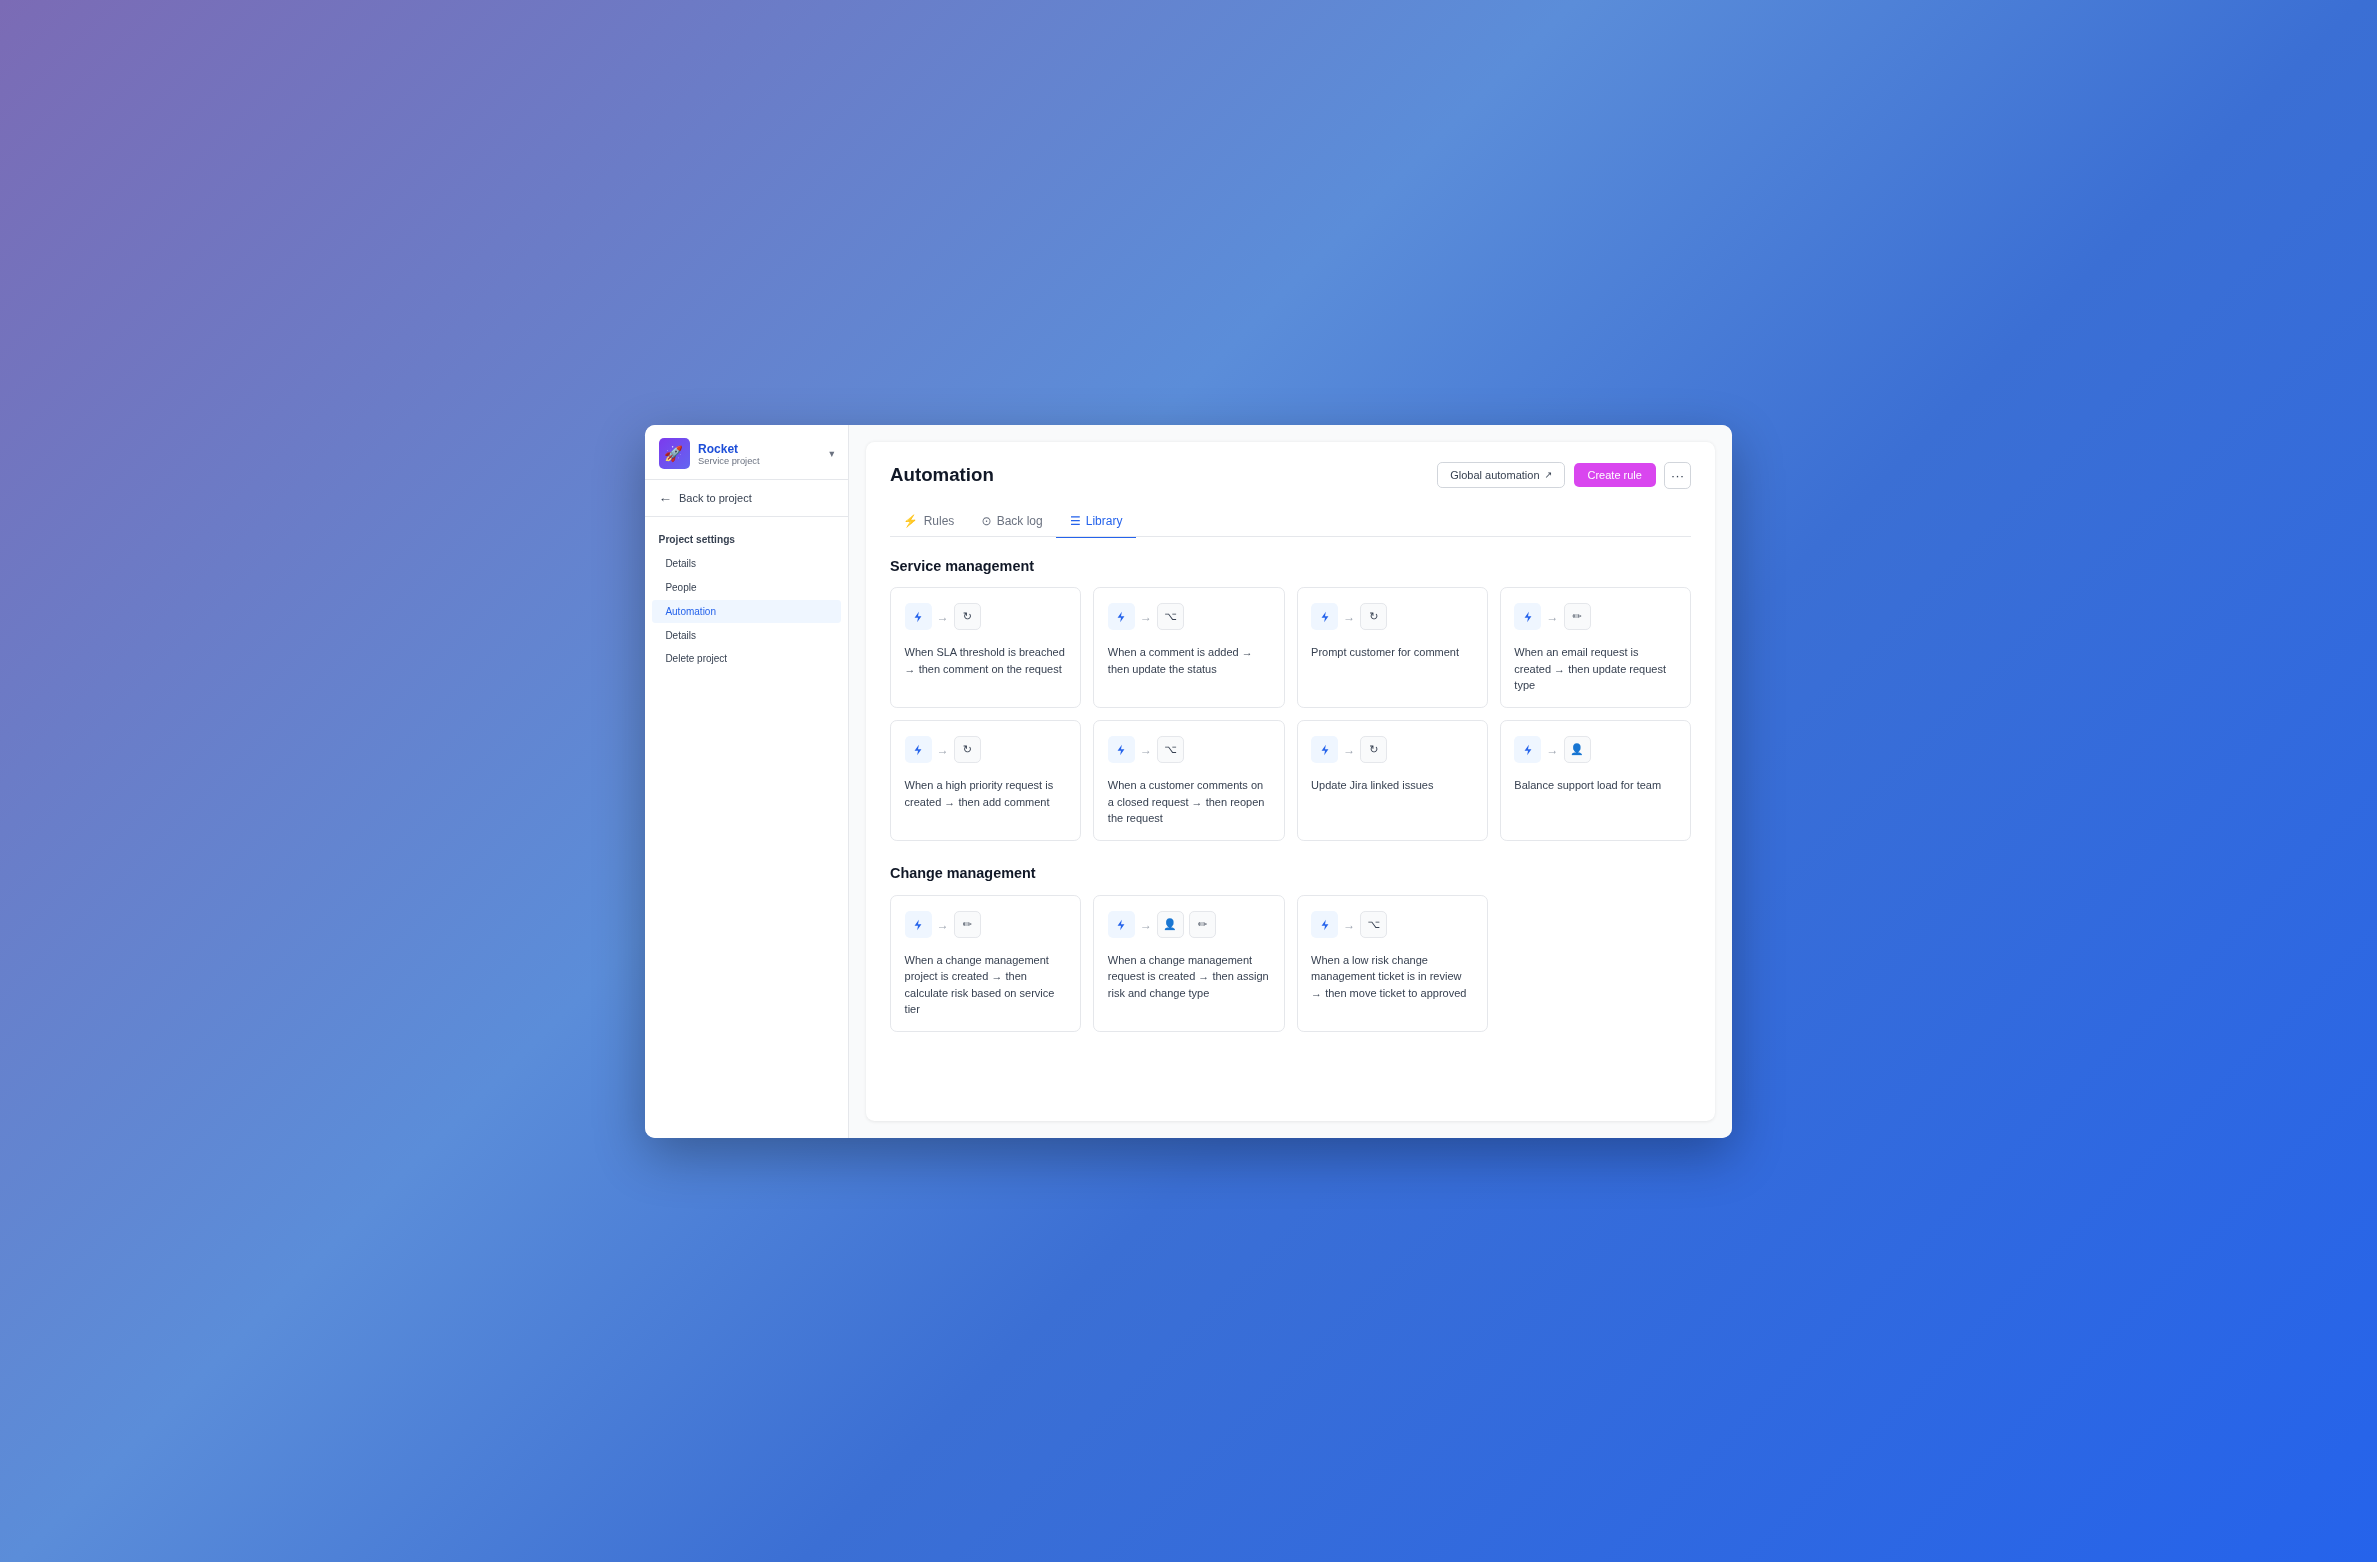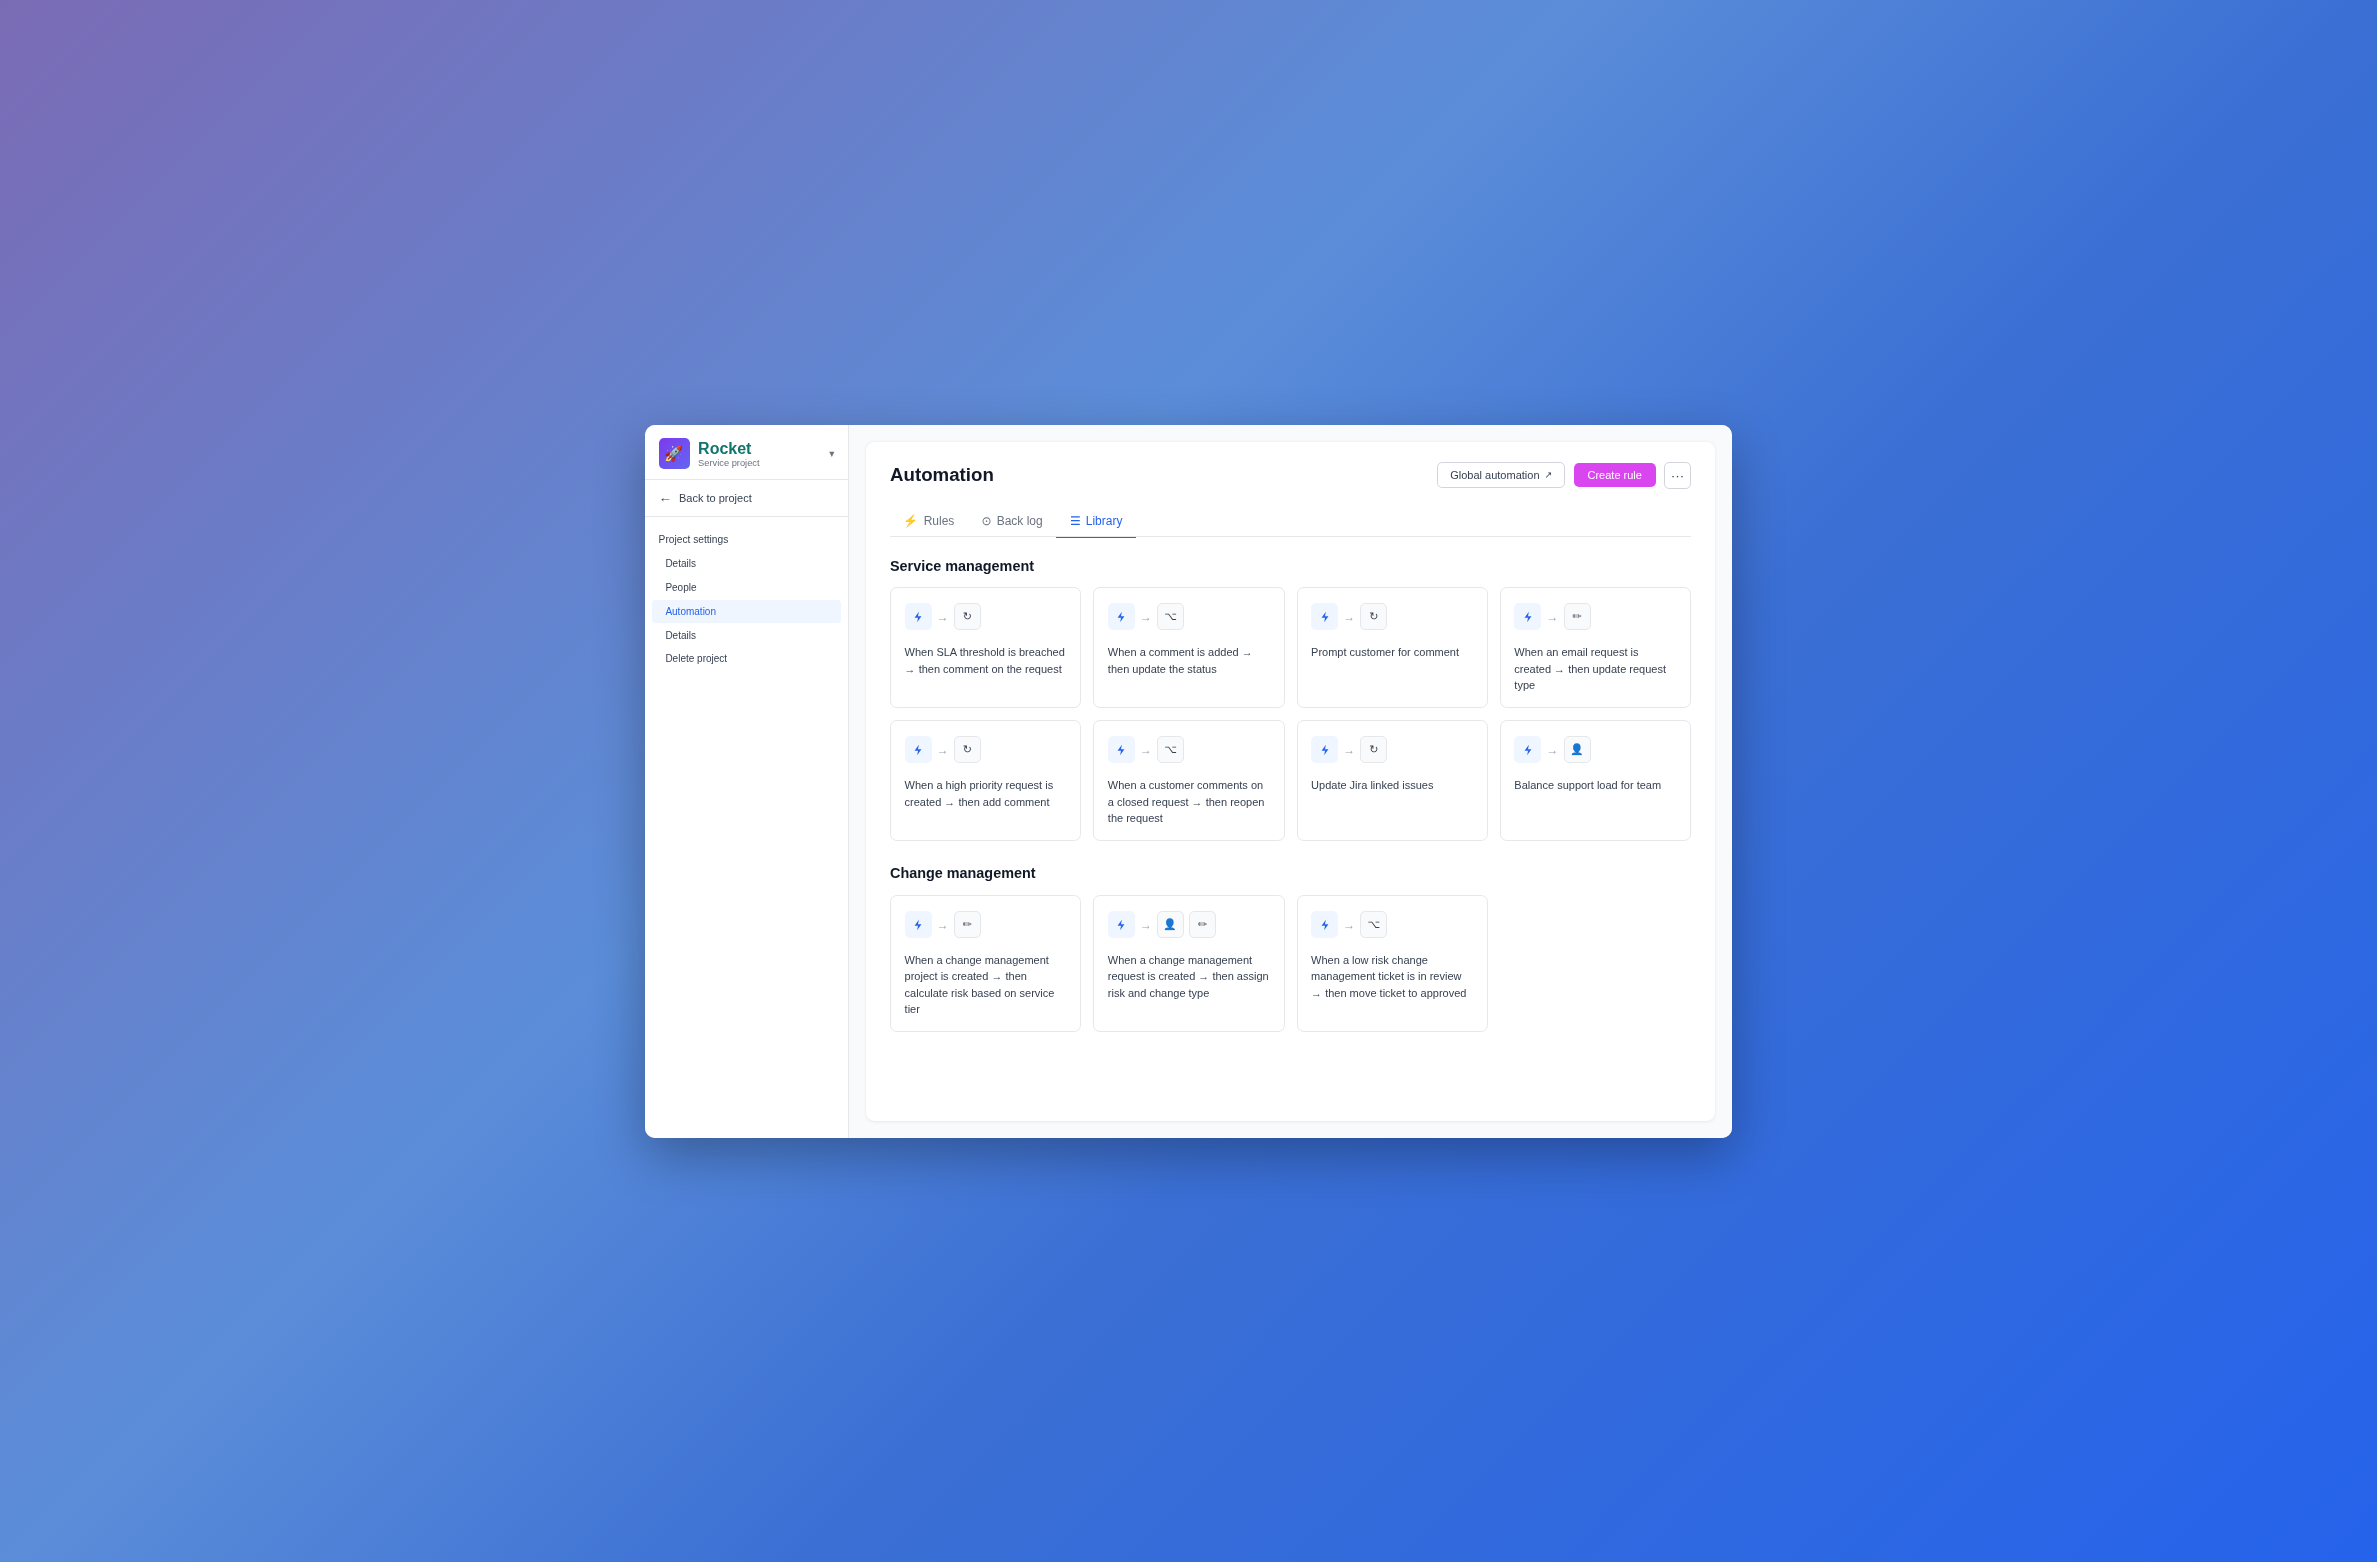--- a/index.html
+++ b/index.html
@@ -52,22 +52,22 @@
     }
     .rocket-icon {
       color: white;
       font-size: 15.3px;
     }
     .project-text {
       flex: 1;
     }
     .project-name {
       font-weight: 600;
-      font-size: 16px;
-      color: #0f766e;
+      font-size: 12px;
+      color: #1d4ed8;
     }
     .project-type {
       font-size: 9.3px;
       color: #6b7280;
     }
     .chevron-icon {
       color: #6b7280;
       font-size: 10.2px;
     }
     .back-link {
@@ -80,21 +80,21 @@
       cursor: pointer;
       border-bottom: 0.8px solid #e5e7eb;
     }
     .back-icon { font-size: 13.6px; color: #374151; }
     .nav-section {
       padding: 13.6px 0;
     }
     .nav-section-title {
       padding: 3.4px 13.6px 6.8px;
       font-size: 10.2px;
-      font-weight: 400;
+      font-weight: 700;
       color: #374151;
     }
     .nav-item {
       padding: 6px 13.6px;
       font-size: 10px;
       color: #374151;
       cursor: pointer;
       border-radius: 3.4px;
       margin: 0.8px 6.8px;
     }

